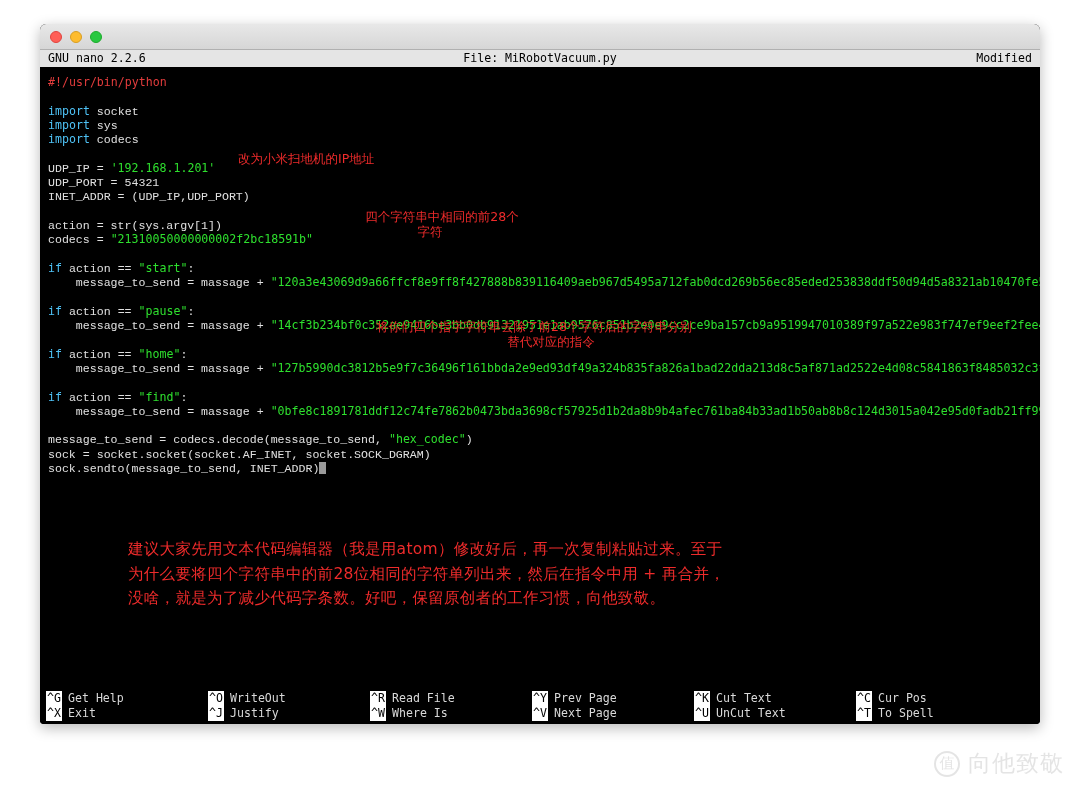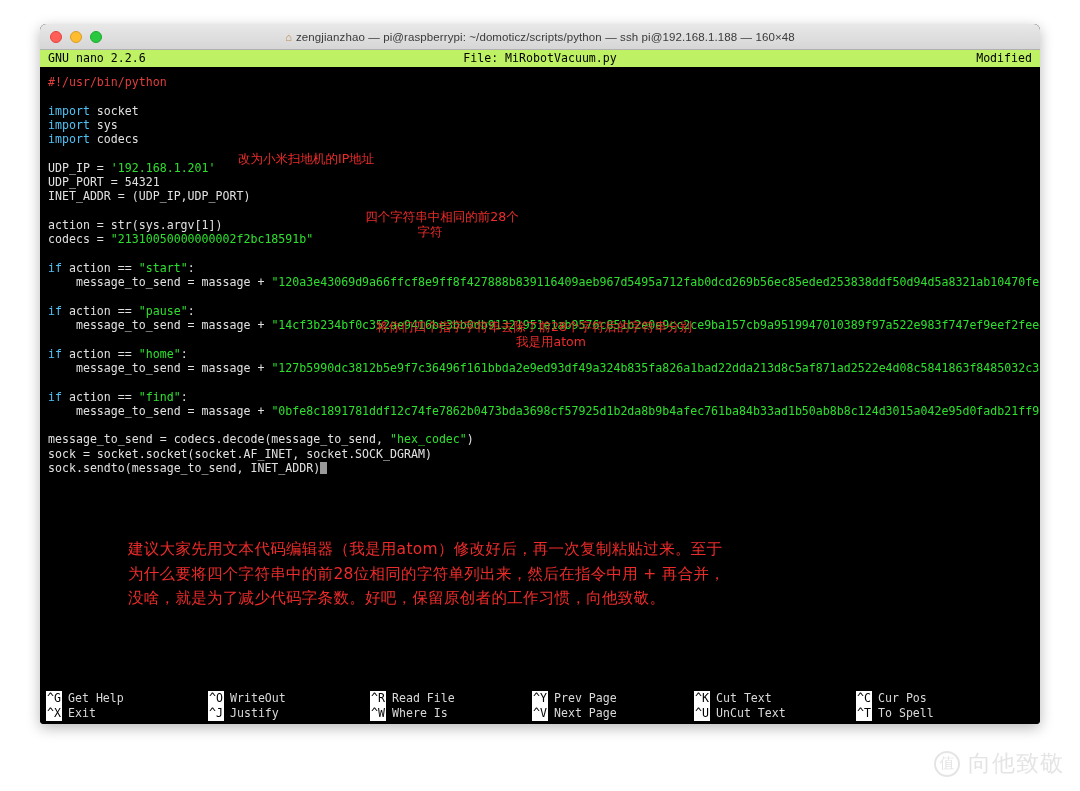--- a/index.html
+++ b/index.html
@@ -70,21 +70,21 @@
     font-family: "DejaVu Sans Mono", "Liberation Mono", monospace;
     font-size: 11.6px;
     line-height: 14.3px;
     color: #d9d9d9;
     padding: 0;
     overflow: hidden;
   }
 
   
   .nano-header {
-    background: #bef264;
+    background: #e5e5e5;
     color: #000000;
     height: 17px;
     line-height: 17px;
     display: flex;
     align-items: center;
     font-size: 11.6px;
     padding: 0 8px;
     position: relative;
     white-space: pre;
   }
@@ -103,21 +103,21 @@
   
   .code-area {
     position: relative;
     padding: 8px 8px 0 8px;
     height: 620px;
   }
   .ln { white-space: pre; height: 14.3px; }
   .c-red    { color: #e33c3c; }
   .c-green  { color: #2ee02e; }
   .c-blue   { color: #4fc3f7; }
-  .c-white  { color: #e0e0e0; }
+  .c-white  { color: #e0e0e0; font-family: Liberation Mono, monospace; }
 
   .cursor {
     display: inline-block;
     width: 6.5px; height: 12px;
     background: #9a9a9a;
     vertical-align: -2px;
   }
 
   
   .anno {
@@ -202,21 +202,20 @@
 <div id="root">
 
   <div class="window">
 
     <div class="titlebar">
       <div class="traffic">
         <div class="dot red"></div>
         <div class="dot yellow"></div>
         <div class="dot green"></div>
       </div>
-      <div class="title-text"><span class="title-icon">⌂</span><span>zengjianzhao — pi@raspberrypi: ~/domoticz/scripts/python — ssh pi@192.168.1.188 — 160×48</span></div>
     </div>
 
     <div class="terminal">
 
       <div class="nano-header">
         <span class="nh-left">GNU nano 2.2.6</span>
         <span class="nh-center">File: MiRobotVacuum.py</span>
         <span class="nh-right">Modified</span>
       </div>
 
@@ -256,21 +255,21 @@
         <div class="ln">&nbsp;</div>
 
         <div class="ln"><span class="c-white">message_to_send = codecs.decode(message_to_send, </span><span class="c-green">"hex_codec"</span><span class="c-white">)</span></div>
         <div class="ln"><span class="c-white">sock = socket.socket(socket.AF_INET, socket.SOCK_DGRAM)</span></div>
         <div class="ln"><span class="c-white">sock.sendto(message_to_send, INET_ADDR)</span><span class="cursor"></span></div>
 
         <div class="anno" style="left:198px; top:84px;">改为小米扫地机的IP地址</div>
         <div class="anno center" style="left:292px; top:142px; width:220px;">四个字符串中相同的前28个</div>
         <div class="anno center" style="left:280px; top:157px; width:220px;text-align:center;">字符</div>
         <div class="anno" style="left:336px; top:252px;">将你们四个指字字符串去除了前28个字符后的字符串分别</div>
-        <div class="anno center" style="left:336px; top:267px; width:350px;">我是用atom</div>
+        <div class="anno center" style="left:336px; top:267px; width:350px;">替代对应的指令</div>
 
       </div>
 
       <div class="note-block">建议大家先用文本代码编辑器（我是用atom）修改好后，再一次复制粘贴过来。至于为什么要将四个字符串中的前28位相同的字符单列出来，然后在指令中用 + 再合并，没啥，就是为了减少代码字条数。好吧，保留原创者的工作习惯，向他致敬。</div>
 
       <div class="nano-footer">
         <div class="sc-row">
           <div class="sc" style="width:162px"><span class="key">^G</span><span class="lbl">Get Help</span></div>
           <div class="sc" style="width:162px"><span class="key">^O</span><span class="lbl">WriteOut</span></div>
           <div class="sc" style="width:162px"><span class="key">^R</span><span class="lbl">Read File</span></div>

